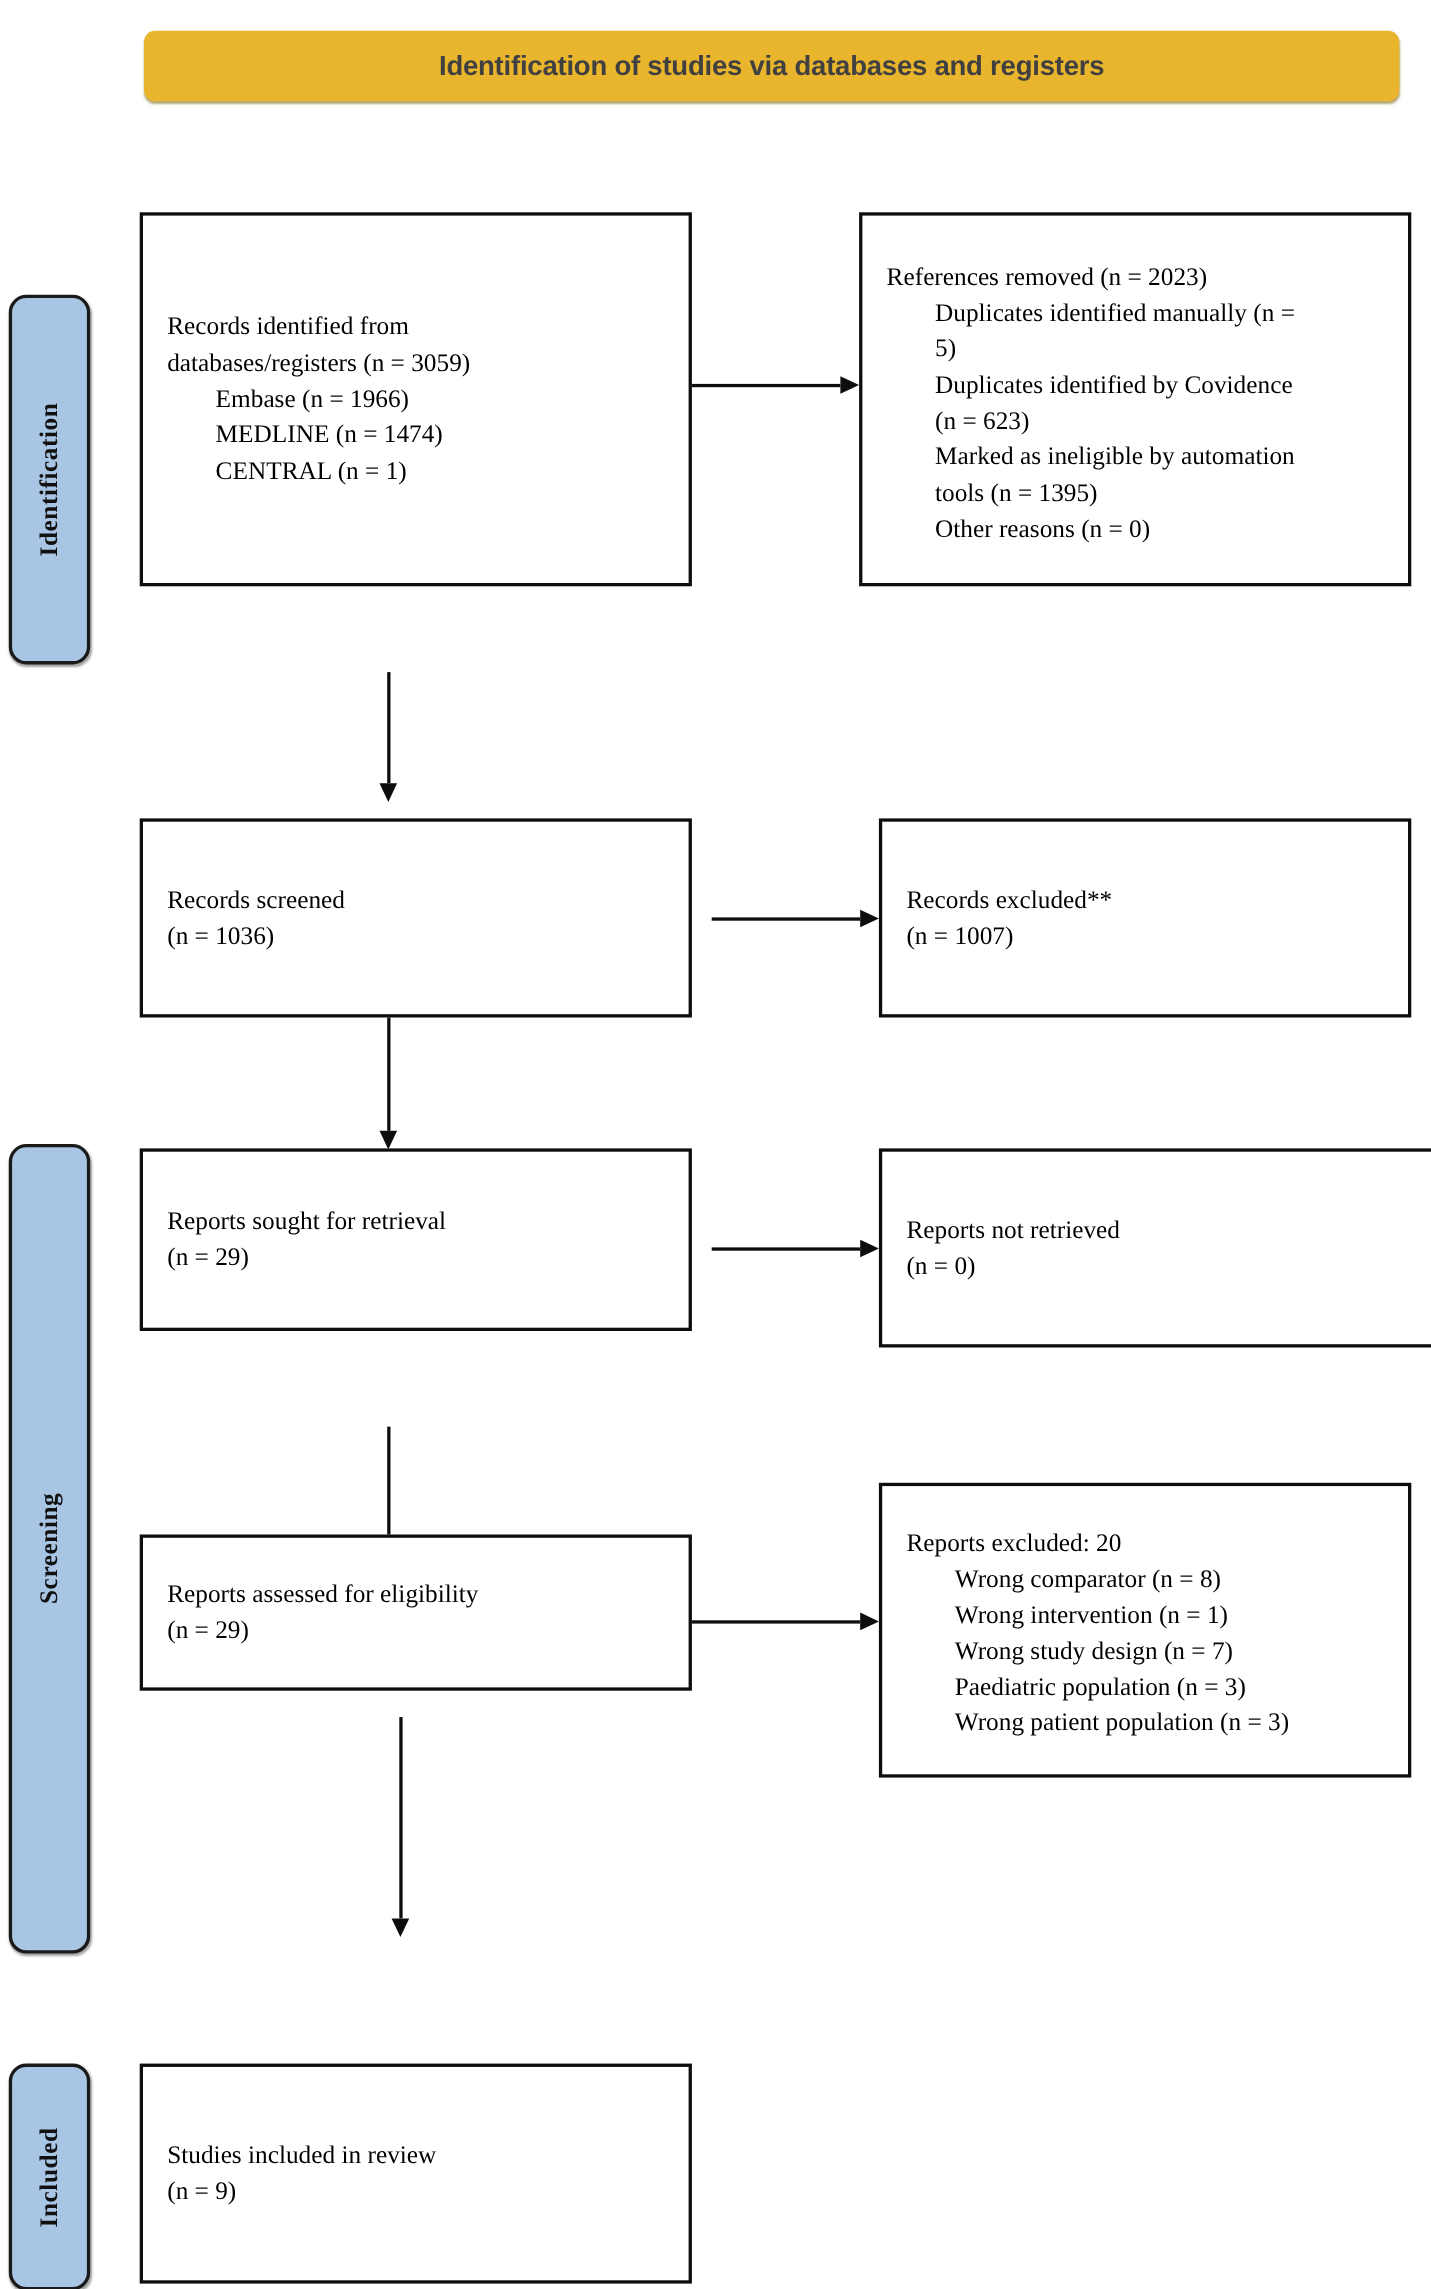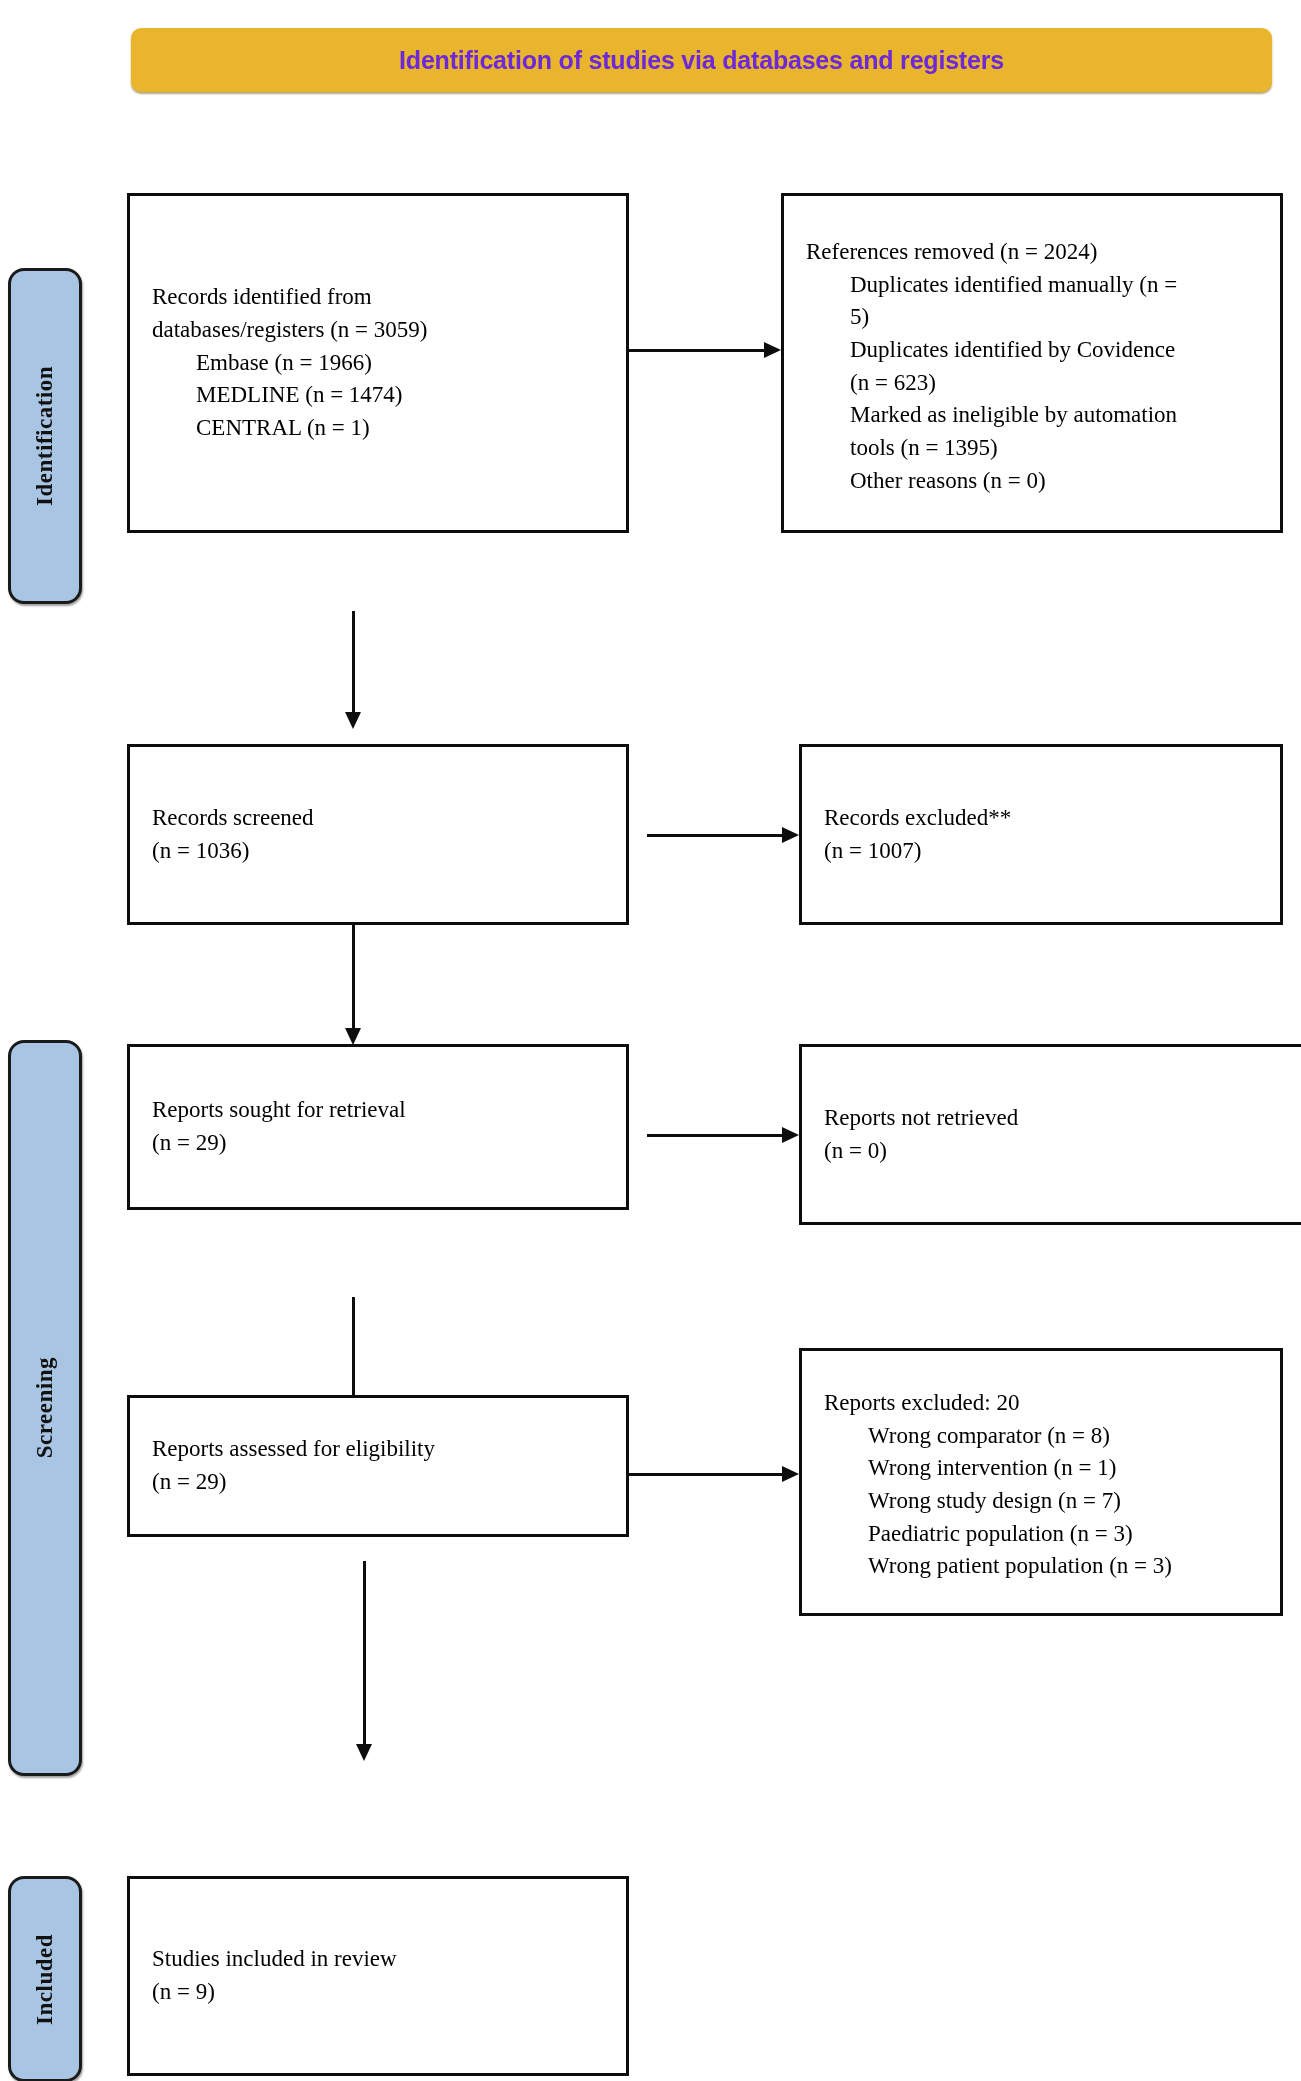--- a/index.html
+++ b/index.html
@@ -31,21 +31,21 @@
     box-shadow: 0 2px 2px rgba(120,95,10,0.55);
     display: flex;
     align-items: center;
     justify-content: center;
   }
   .banner-title {
     font-family: "Liberation Sans", "DejaVu Sans", sans-serif;
     font-weight: bold;
     font-size: 25px;
     letter-spacing: -0.2px;
-    color: #6d28d9;
+    color: #404040;
     text-align: center;
     white-space: nowrap;
   }
 
   
   .stage {
     position: absolute;
     background: #A9C5E4;
     border: 3px solid #1a1a1a;
     border-radius: 16px;
@@ -163,21 +163,21 @@
     </div>
   </div>
 
   <div class="arrow-h" style="left:629px; top:349px; width:152px;">
     <div class="shaft" style="width:135px;"></div>
     <div class="head" style="left:135px;"></div>
   </div>
 
   <div class="box top-align" style="left:781px; top:193px; width:502px; height:340px;">
     <div class="box-inner" style="padding-top:40px;">
-      <div class="line">References removed (n = 2024)</div>
+      <div class="line">References removed (n = 2023)</div>
       <div class="line indent">Duplicates identified manually (n =</div>
       <div class="line indent">5)</div>
       <div class="line indent">Duplicates identified by Covidence</div>
       <div class="line indent">(n = 623)</div>
       <div class="line indent">Marked as ineligible by automation</div>
       <div class="line indent">tools (n = 1395)</div>
       <div class="line indent">Other reasons (n = 0)</div>
     </div>
   </div>
 

